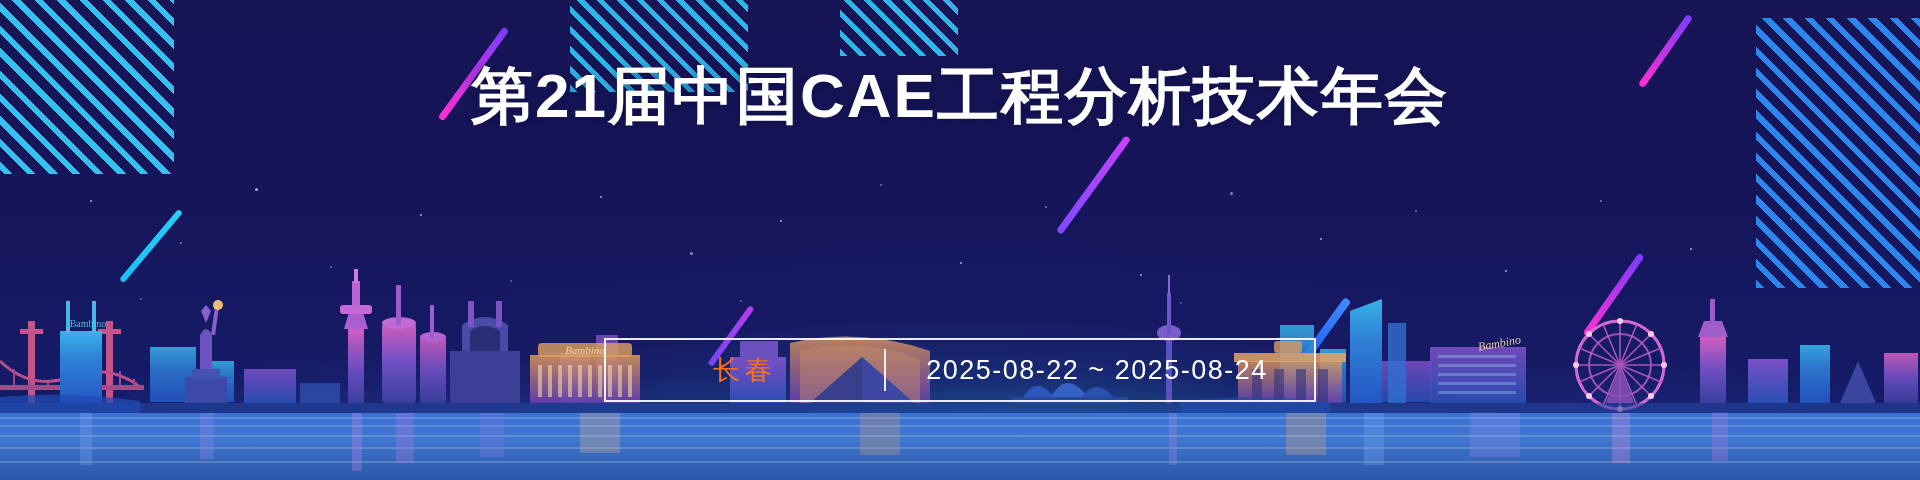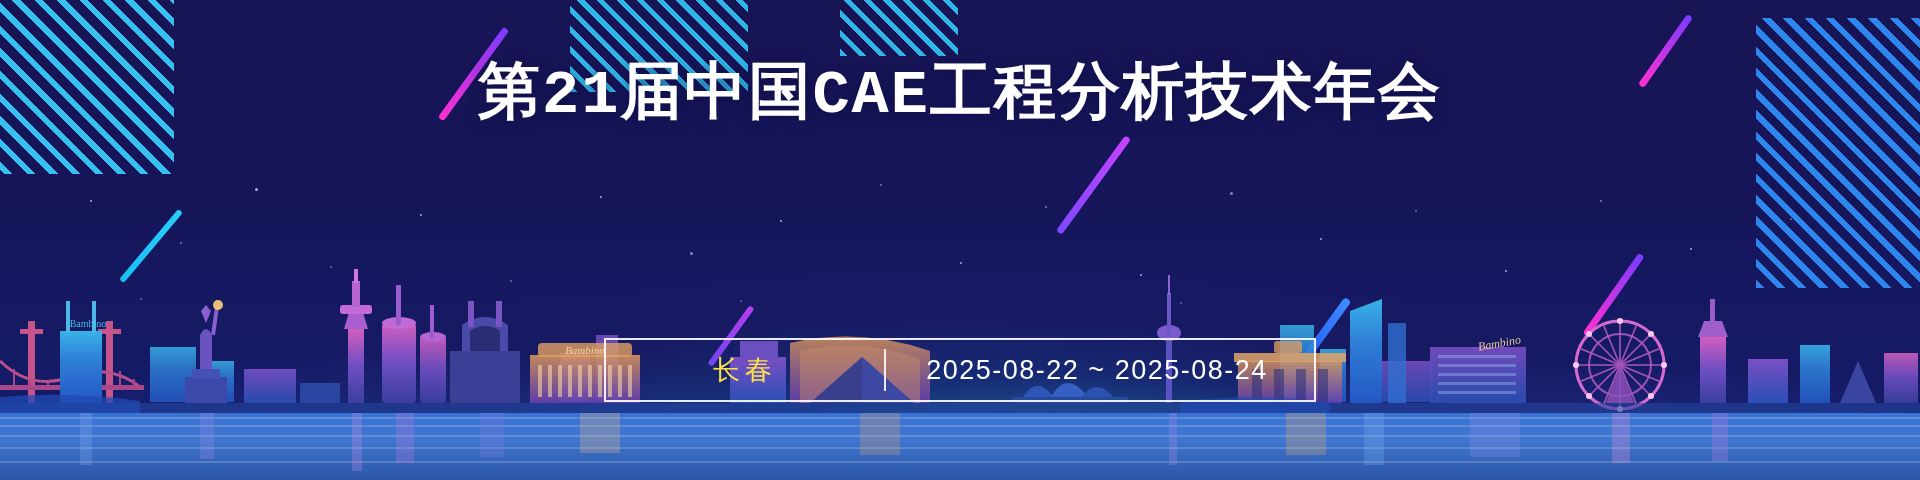--- a/index.html
+++ b/index.html
@@ -65,21 +65,21 @@
   .skyline{position:absolute;left:0;right:0;bottom:0;height:215px;}
 
   
   .title-wrap{
     position:absolute;left:0;right:0;top:58px;
     text-align:center;
     z-index:20;
   }
   .title-line{
     color:#ffffff;
-    font-family:Liberation Mono, monospace;
+    font-family:Liberation Sans, sans-serif;
     font-weight:700;
     font-size:62px;
     line-height:76px;
     letter-spacing:2px;
     white-space:nowrap;
     text-shadow:0 2px 14px rgba(10,10,60,.55);
   }
 
   
   .info-box{
@@ -88,21 +88,21 @@
     top:338px;
     width:712px;height:64px;
     border:2px solid rgba(255,255,255,.90);
     display:flex;align-items:center;
     z-index:20;
     box-sizing:border-box;
   }
   .info-city{
     flex:0 0 278px;
     text-align:center;
-    color:#fde047;
+    color:#f97316;
     font-size:27px;
     letter-spacing:5px;
     font-weight:400;
   }
   .info-sep{
     width:2px;height:42px;background:rgba(255,255,255,.88);
   }
   .info-date{
     flex:1;
     text-align:center;

